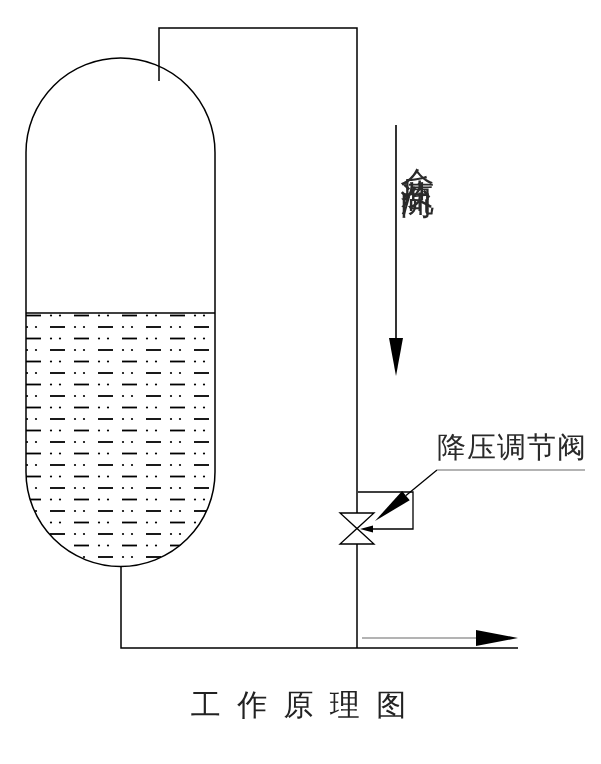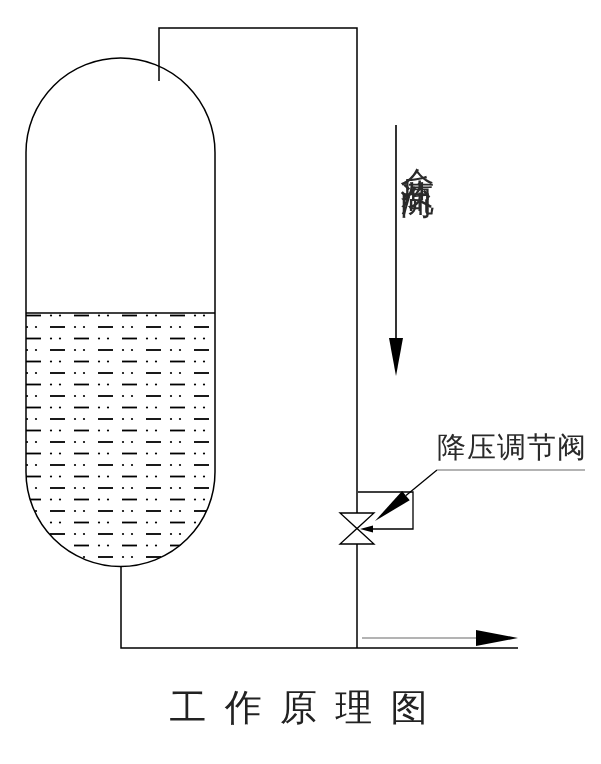--- a/index.html
+++ b/index.html
@@ -45,21 +45,21 @@
     left: 364px;
     top: 598px;
     font-size: 29px;
     letter-spacing: 0px;
   }
   .title {
     left: 0;
     top: 689px;
     width: 601px;
     text-align: center;
-    font-size: 37px;
+    font-size: 30px;
     letter-spacing: 4px;
     color: #222222;
   }
 </style>
 </head>
 <body>
 
 <div class="canvas">
 
   <svg class="linework" width="601" height="764" viewBox="0 0 601 764">

